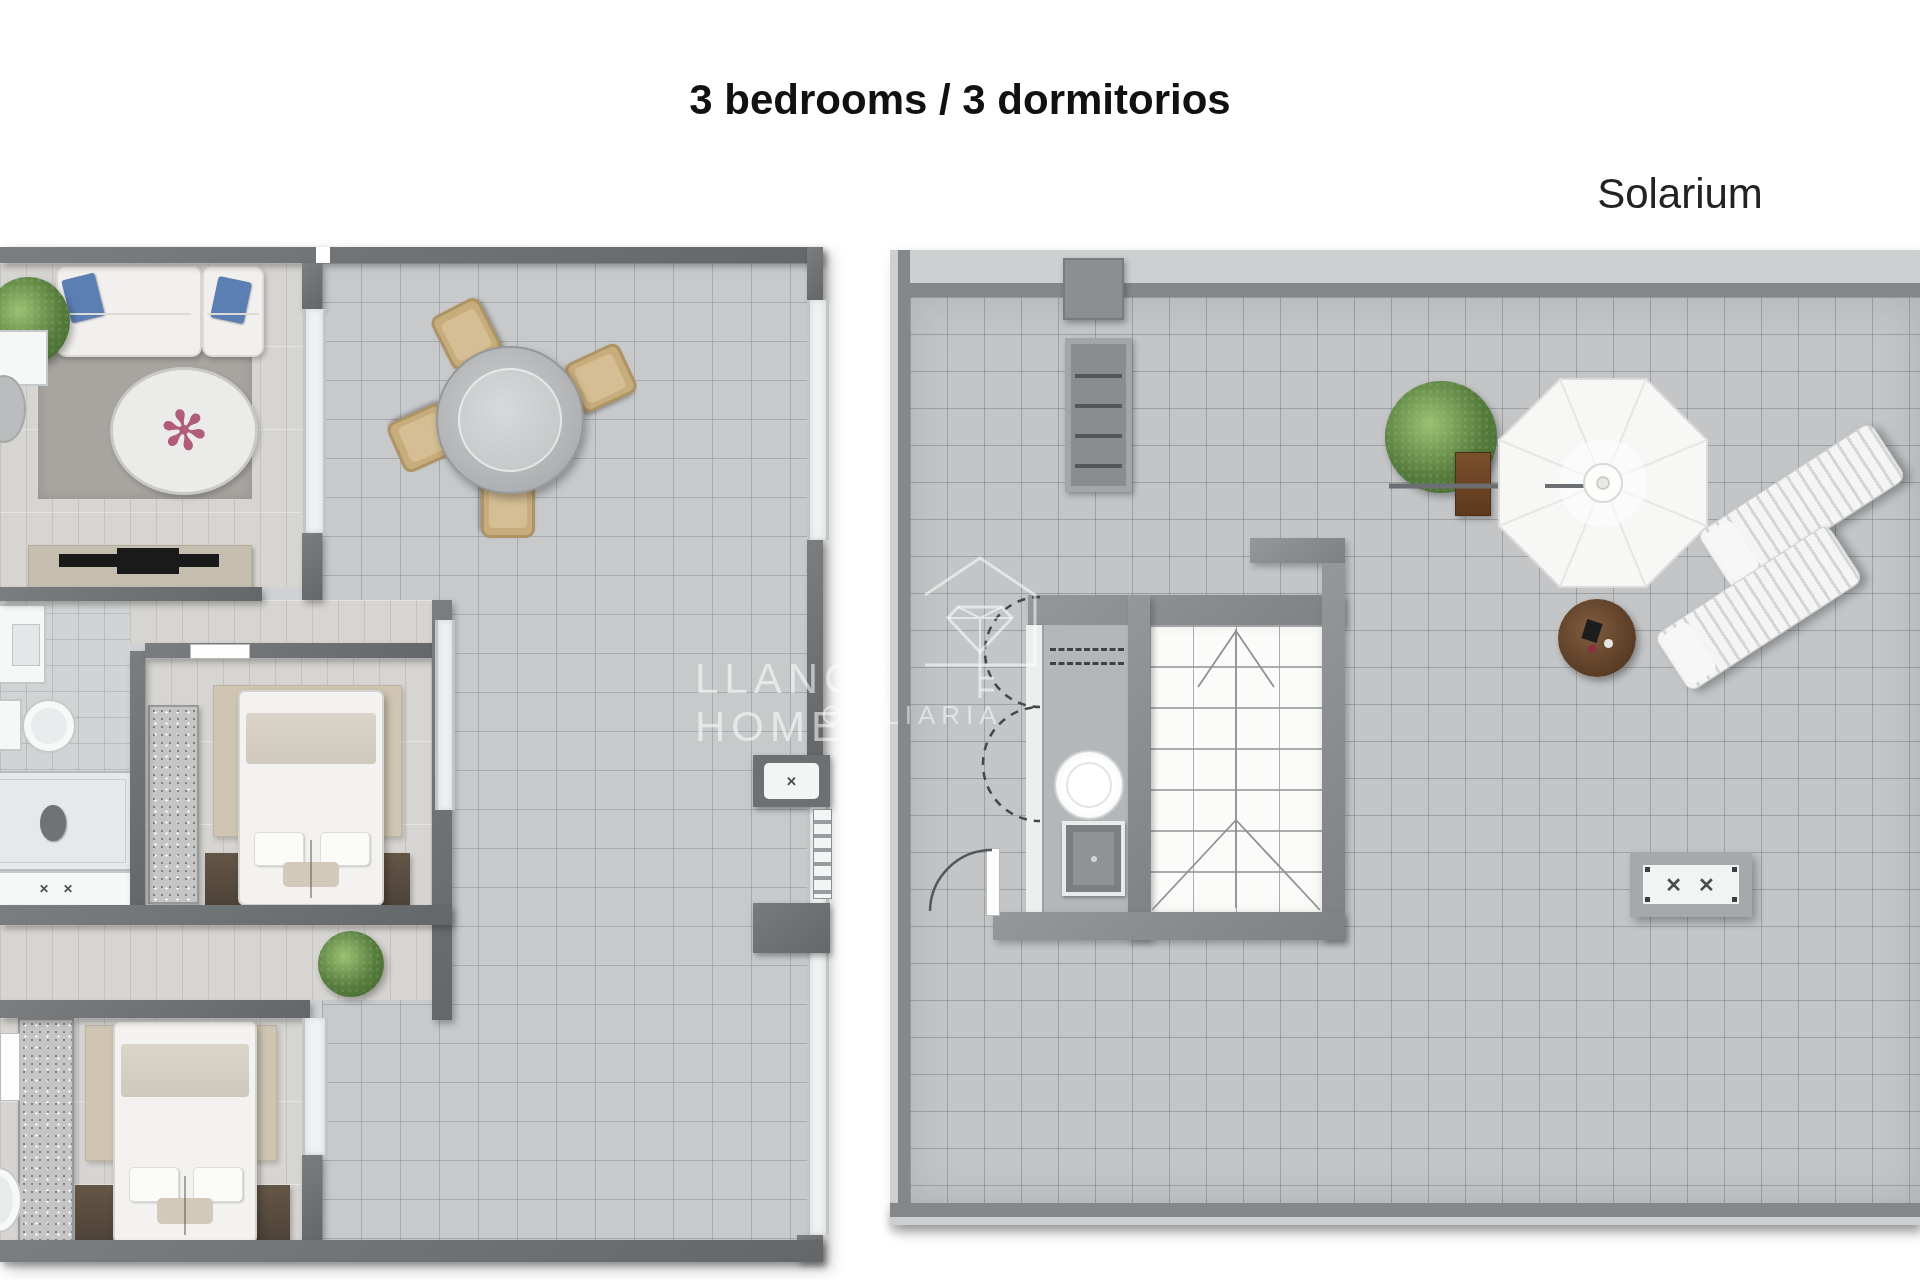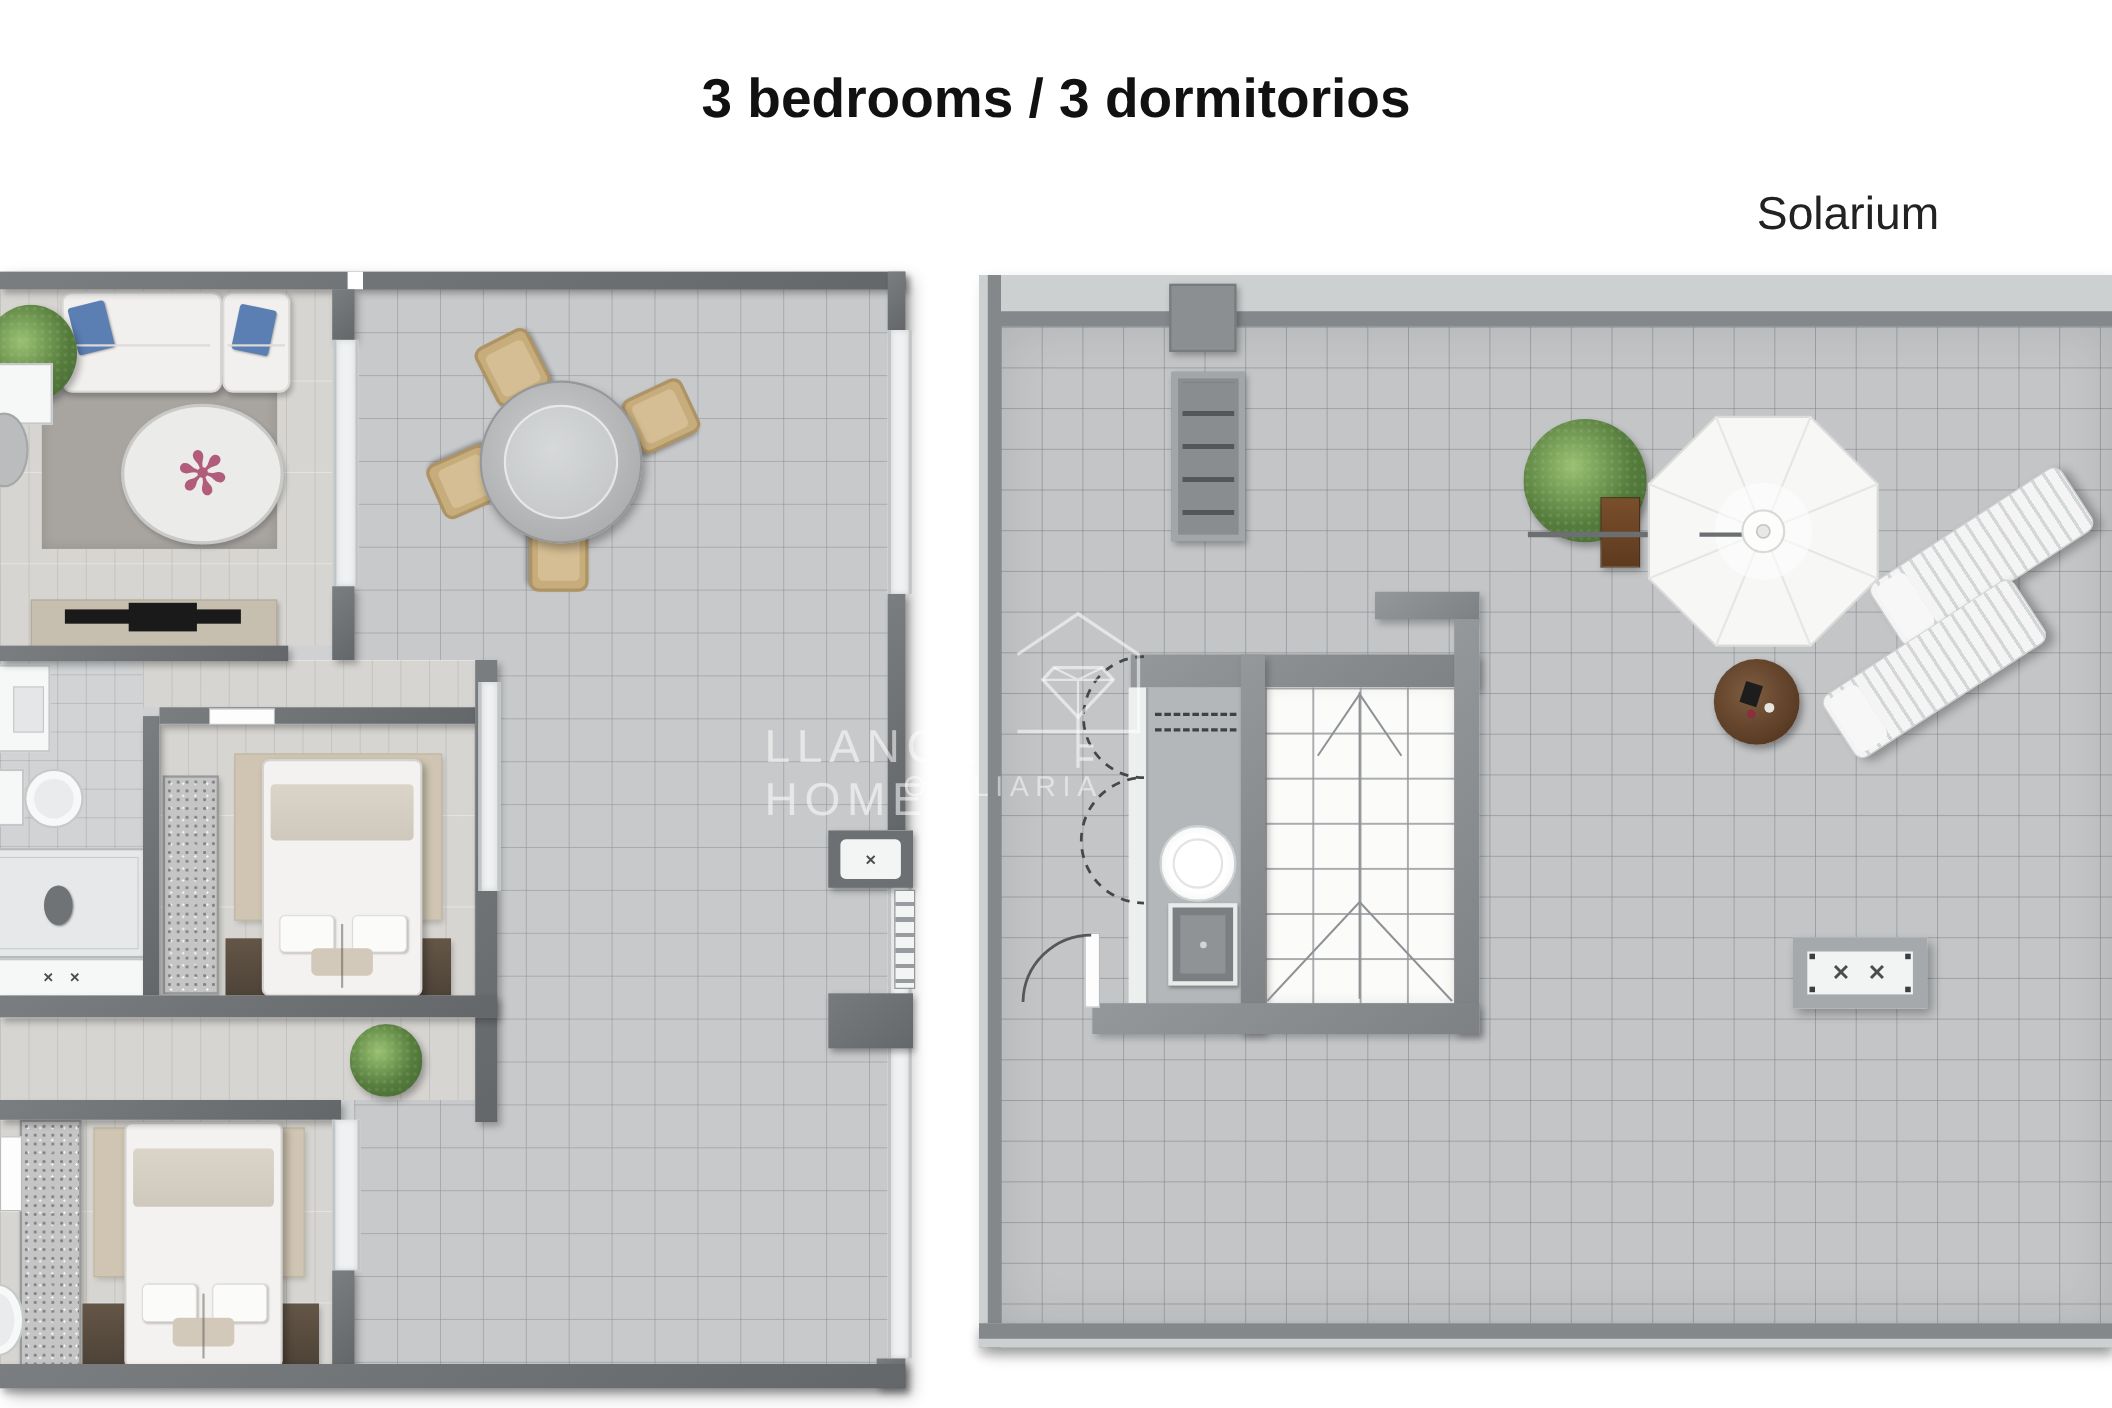--- a/index.html
+++ b/index.html
@@ -3,21 +3,21 @@
 <meta charset="utf-8">
 <style>
   html,body{margin:0;padding:0;}
   body{width:1920px;height:1280px;overflow:hidden;background:#ffffff;
        font-family:"Liberation Sans", sans-serif;position:relative;}
   .abs{position:absolute;}
 
   
   .title-block{left:0;top:50px;width:1920px;text-align:center;color:#111;}
   .title-line1{font-size:54px;font-weight:bold;letter-spacing:.5px;}
-  .title-line2{font-size:50px;font-weight:bold;margin-top:10px;}
+  .title-line2{font-size:42px;font-weight:bold;margin-top:26px;}
   .solarium-label{left:1540px;top:170px;width:280px;text-align:center;
                   font-size:42px;color:#222;}
 
   
   .wall{background:linear-gradient(140deg,#7a7e81,#63676a);
         box-shadow:3px 4px 6px rgba(30,30,30,.32);}
   .wall2{background:linear-gradient(140deg,#94989b,#7d8184);
          box-shadow:3px 4px 6px rgba(30,30,30,.28);}
   .notch{background:#fff;}
   .win-v{background:#eff1f2;border-left:3px solid #c2c5c6;border-right:3px solid #c2c5c6;

